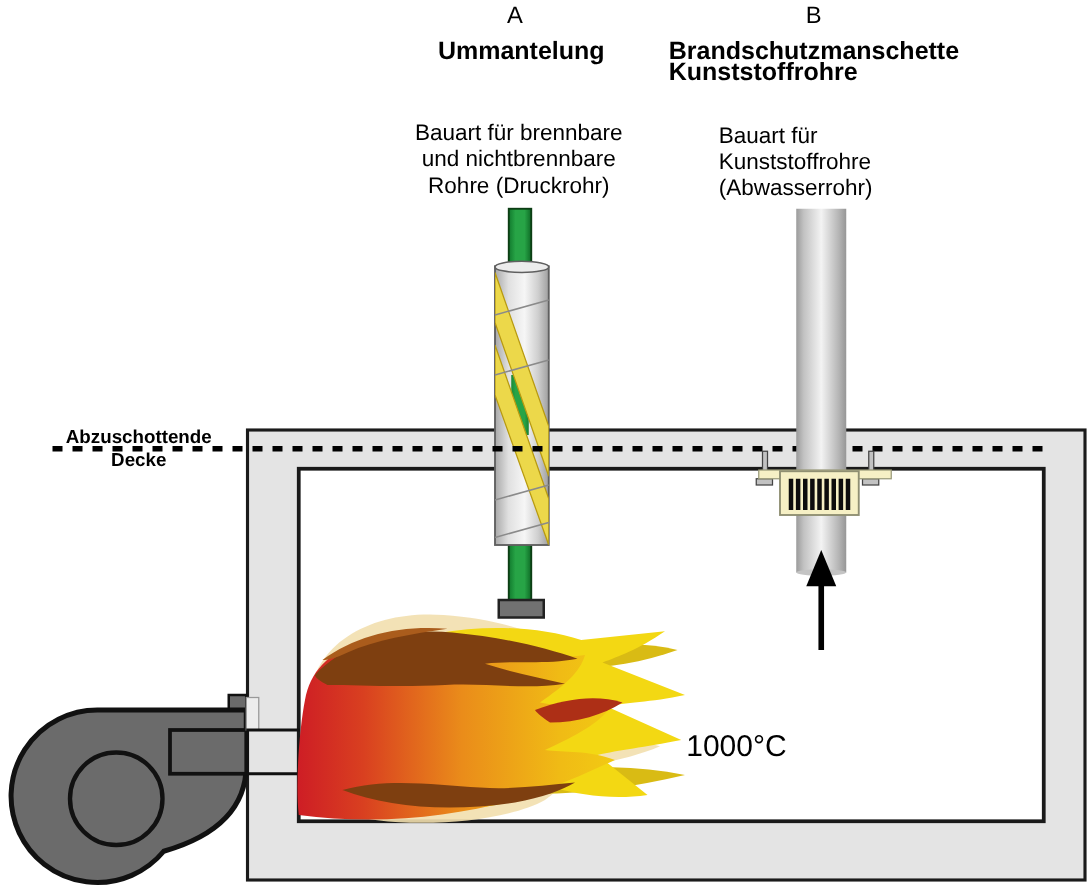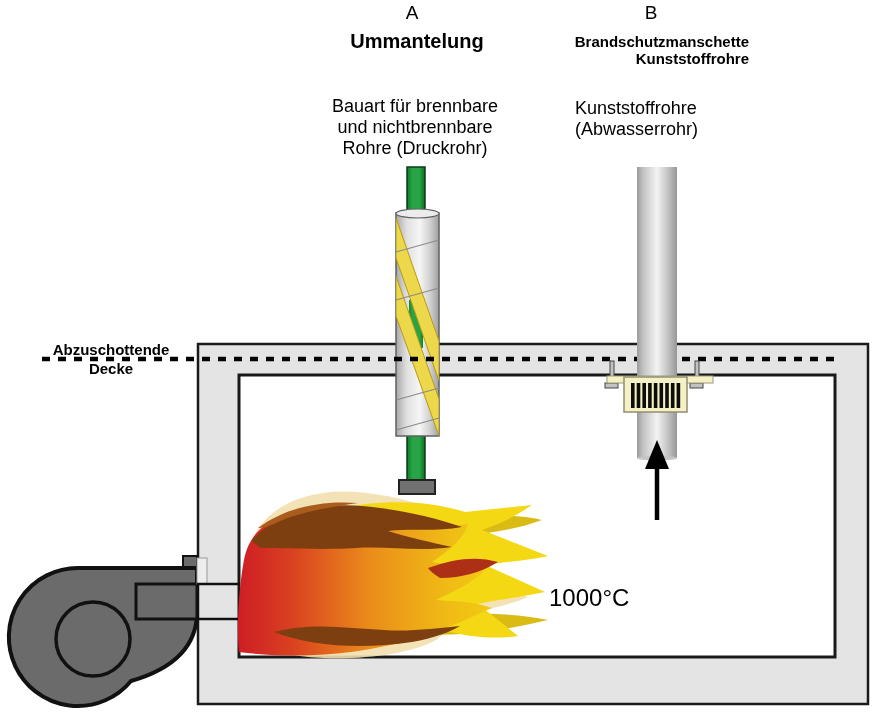--- a/index.html
+++ b/index.html
@@ -8,21 +8,21 @@
     font-family:"Liberation Sans",sans-serif;color:#000;overflow:hidden;
   }
   .stage svg{position:absolute;left:0;top:0;}
   .lbl{position:absolute;white-space:nowrap;}
   .lbl .line{display:block;}
   .letter{font-size:19px;text-align:center;}
   #label-a-letter{left:381px;top:2px;width:62px;}
   #label-a-title{left:332px;top:30px;width:170px;font-size:20px;font-weight:bold;text-align:center;}
   #label-a-desc{left:318px;top:96px;width:194px;font-size:18px;line-height:21px;text-align:center;white-space:nowrap;}
   #label-b-letter{left:617px;top:2px;width:68px;}
-  #label-b-title{left:517px;top:33px;width:232px;font-size:15px;line-height:17px;font-weight:bold;text-align:right;}
+  #label-b-title{left:535px;top:33px;width:232px;font-size:20px;line-height:17px;font-weight:bold;text-align:left;}
   #label-b-desc{left:575px;top:98px;font-size:18px;line-height:21px;text-align:left;}
   #label-ceiling{left:22px;top:340px;width:178px;font-size:15px;line-height:19px;font-weight:bold;text-align:center;}
   #label-temp{left:549px;top:584px;font-size:24px;}
 </style>
 </head>
 <body>
 
 <div class="stage">
 
 <svg width="872" height="712" viewBox="0 0 872 712">
@@ -145,20 +145,21 @@
   <span class="line">und nichtbrennbare</span>
   <span class="line">Rohre (Druckrohr)</span>
 </div>
 
 <div class="lbl letter" id="label-b-letter">B</div>
 <div class="lbl" id="label-b-title">
   <span class="line">Brandschutzmanschette</span>
   <span class="line">Kunststoffrohre</span>
 </div>
 <div class="lbl" id="label-b-desc">
+  <span class="line">Bauart für</span>
   <span class="line">Kunststoffrohre</span>
   <span class="line">(Abwasserrohr)</span>
 </div>
 
 <div class="lbl" id="label-ceiling">
   <span class="line">Abzuschottende</span>
   <span class="line">Decke</span>
 </div>
 
 <div class="lbl" id="label-temp">1000°C</div>

